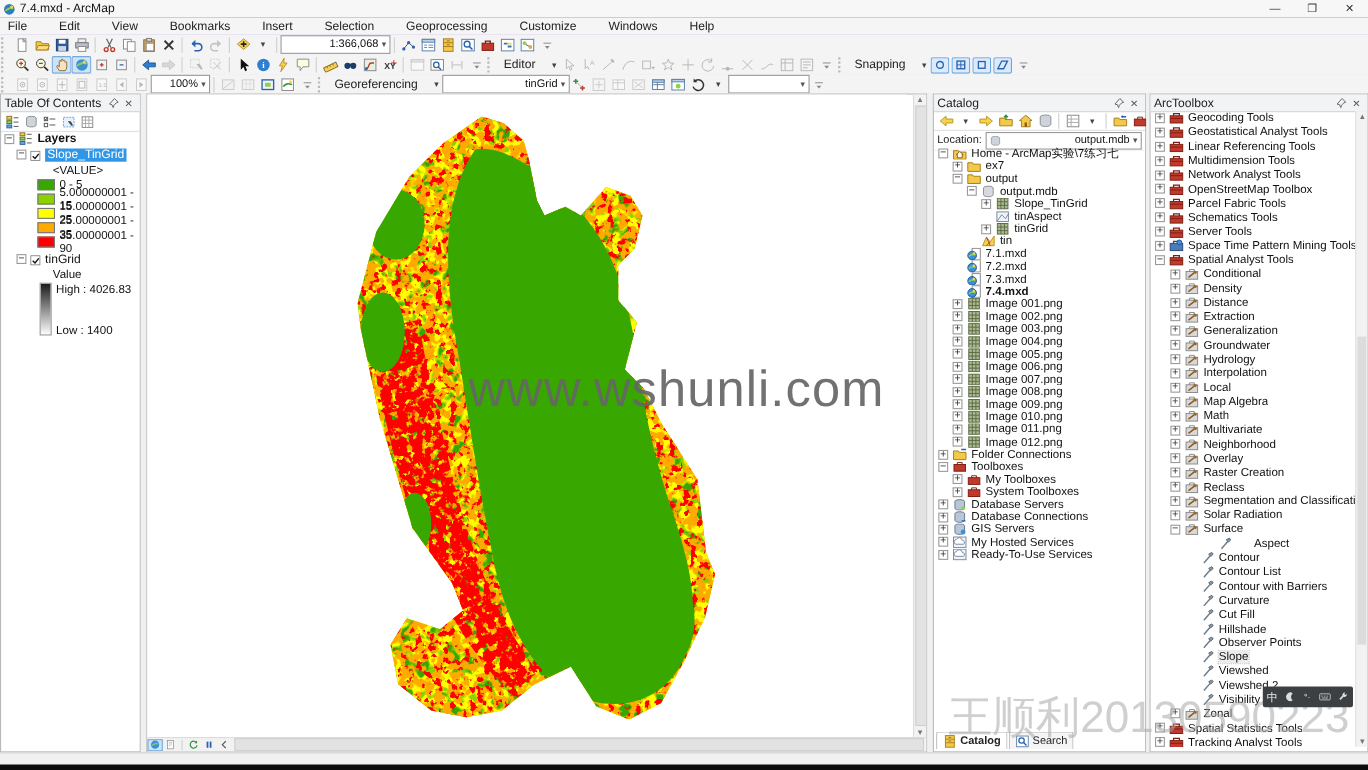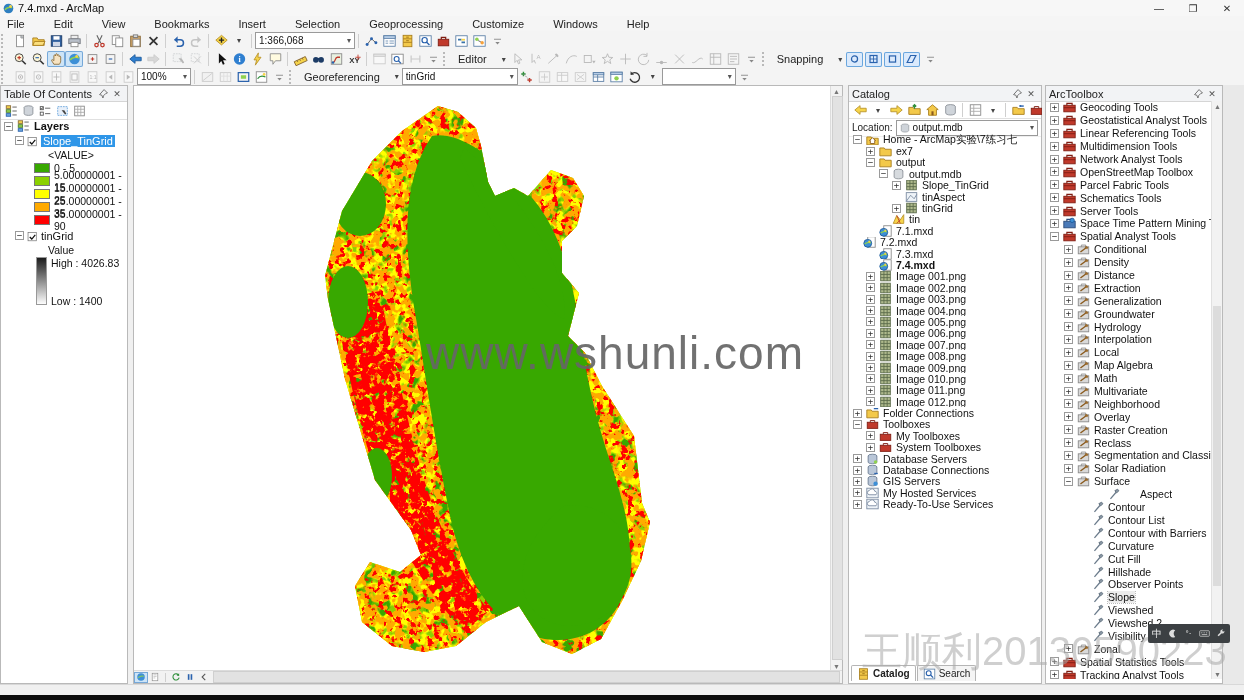--- a/index.html
+++ b/index.html
@@ -16,21 +16,21 @@
   #tb1{top:31px;height:19px;}
   #tb2{top:50px;height:18px;}
   #tb3{top:68px;height:17px;}
   .tbi{width:18px;height:16px;display:inline-flex;align-items:center;justify-content:center;border-radius:2px;flex:none;}
   .tbi svg{display:block;}
   .tbi.on{background:#cde4f7;box-shadow:inset 0 0 0 1px #76a8d8;}
   .dis{opacity:.38;filter:grayscale(.9);}
   .sep{width:1px;height:14px;background:#cfcfcf;margin:0 3px;flex:none;}
   .grip{width:5px;height:14px;border-left:2px dotted #b9b9b9;margin:0 3px 0 1px;flex:none;}
   .combo{height:15px;background:#fff;border:1px solid #9a9a9a;font-size:10px;display:inline-flex;align-items:center;padding:0 3px;color:#111;flex:none;position:relative;}
-  .combo .cv{overflow:hidden;white-space:nowrap;flex:1;}
+  .combo .cv{overflow:hidden;white-space:nowrap;flex:1;text-align:right;}
   .combo .ca{margin-left:3px;color:#555;font-size:8px;}
   .ddlabel{font-size:11px;color:#222;padding:0 3px 0 5px;display:inline-flex;align-items:center;gap:15px;flex:none;}
   .ddlabel .ca{font-size:8px;color:#444;}
   .snapbtn{width:17px;height:15px;margin:0 1px;background:#dbeafc;box-shadow:inset 0 0 0 1px #6aa6dd;display:inline-flex;align-items:center;justify-content:center;border-radius:2px;}
   
   #workspace{position:absolute;left:0;top:85px;width:1244px;height:599px;background:#e9e9e9;}
   .panel{position:absolute;top:0;height:599px;background:#fff;border:1px solid #b9b9b9;box-sizing:border-box;}
   .phead{height:15px;background:#f2f3f5;border-bottom:1px solid #d5d5d5;display:flex;align-items:center;font-size:11px;color:#222;padding:0 3px;}
   .phead .ptitle{flex:1;}
   .phead .hicon{width:14px;display:inline-flex;justify-content:center;color:#555;font-size:9px;}
@@ -52,21 +52,21 @@
   
   #catalog-panel{left:848px;width:194px;}
   #cat-tools{height:16px;border-bottom:1px solid #e0e0e0;display:flex;align-items:center;padding:0 2px;}
   #cat-loc{height:17px;display:flex;align-items:center;font-size:10px;color:#222;padding:0 3px;gap:3px;border-bottom:1px solid #eee;}
   #cat-loc .combo{flex:1;height:14px;}
   #cat-tree{position:absolute;left:0;top:48px;right:0;bottom:21px;overflow:hidden;font-size:10.5px;color:#111;}
   #cat-tabs{position:absolute;left:0;bottom:2px;height:17px;display:flex;align-items:flex-end;padding-left:2px;gap:1px;}
   .cattab{height:15px;border:1px solid #b5b5b5;border-bottom:none;background:#f5f5f5;font-size:10px;display:inline-flex;align-items:center;padding:0 5px;gap:3px;color:#222;border-radius:2px 2px 0 0;}
   .cattab.sel{background:#fff;font-weight:bold;}
   
-  #toolbox-panel{left:1045px;width:178px;}
+  #toolbox-panel{left:1045px;width:199px;}
   #tbx-tree{position:absolute;left:0;top:15px;right:10px;bottom:4px;overflow:hidden;font-size:10.5px;color:#111;}
   #tbx-scroll{position:absolute;right:0;top:15px;width:10px;bottom:4px;background:#f2f2f2;border-left:1px solid #e0e0e0;}
   #tbx-scroll .thumb{position:absolute;left:1px;top:205px;width:8px;height:280px;background:#dcdcdc;}
   
   .trow{display:flex;align-items:center;white-space:nowrap;overflow:hidden;}
   .exp{width:9px;height:9px;box-sizing:border-box;border:1px solid #9a9a9a;background:#fff;color:#333;font-size:9px;line-height:7px;text-align:center;margin-right:3px;flex:none;font-family:"DejaVu Sans Mono",monospace;}
   .exp.none{border:none;background:transparent;}
   .cb{width:11px;height:11px;margin-right:3px;flex:none;display:inline-flex;}
   .ticon{width:15px;height:14px;margin-right:3px;flex:none;display:inline-flex;align-items:center;justify-content:center;}
   .tlabel{overflow:hidden;text-overflow:clip;}
@@ -1050,21 +1050,21 @@
             <span class="ticon">
               <svg viewBox="0 0 16 16" width="15" height="14">
                 <rect x="6" y="2" width="8.5" height="12" fill="#fff" stroke="#888"></rect>
                 <circle cx="6" cy="9.5" r="4.5" fill="#3d8fd6" stroke="#1d5a9c"></circle>
                 <path d="M2.5 10.5c1.5-1.8 5-2.6 7-1.4" stroke="#8fd14f" stroke-width="1.5" fill="none"></path>
                 <circle cx="7.8" cy="7.5" r="1.3" fill="#f6d44a"></circle>
               </svg>
             </span>
             <span class="tlabel">7.1.mxd</span>
           </div>
-          <div class="trow" style="height: 11.4px; padding-left: 1px;">
+          <div class="trow" style="height: 11.4px; padding-left: 17px;">
             <span class="exp none"></span>
             <span class="ticon">
               <svg viewBox="0 0 16 16" width="15" height="14">
                 <rect x="6" y="2" width="8.5" height="12" fill="#fff" stroke="#888"></rect>
                 <circle cx="6" cy="9.5" r="4.5" fill="#3d8fd6" stroke="#1d5a9c"></circle>
                 <path d="M2.5 10.5c1.5-1.8 5-2.6 7-1.4" stroke="#8fd14f" stroke-width="1.5" fill="none"></path>
                 <circle cx="7.8" cy="7.5" r="1.3" fill="#f6d44a"></circle>
               </svg>
             </span>
             <span class="tlabel">7.2.mxd</span>

